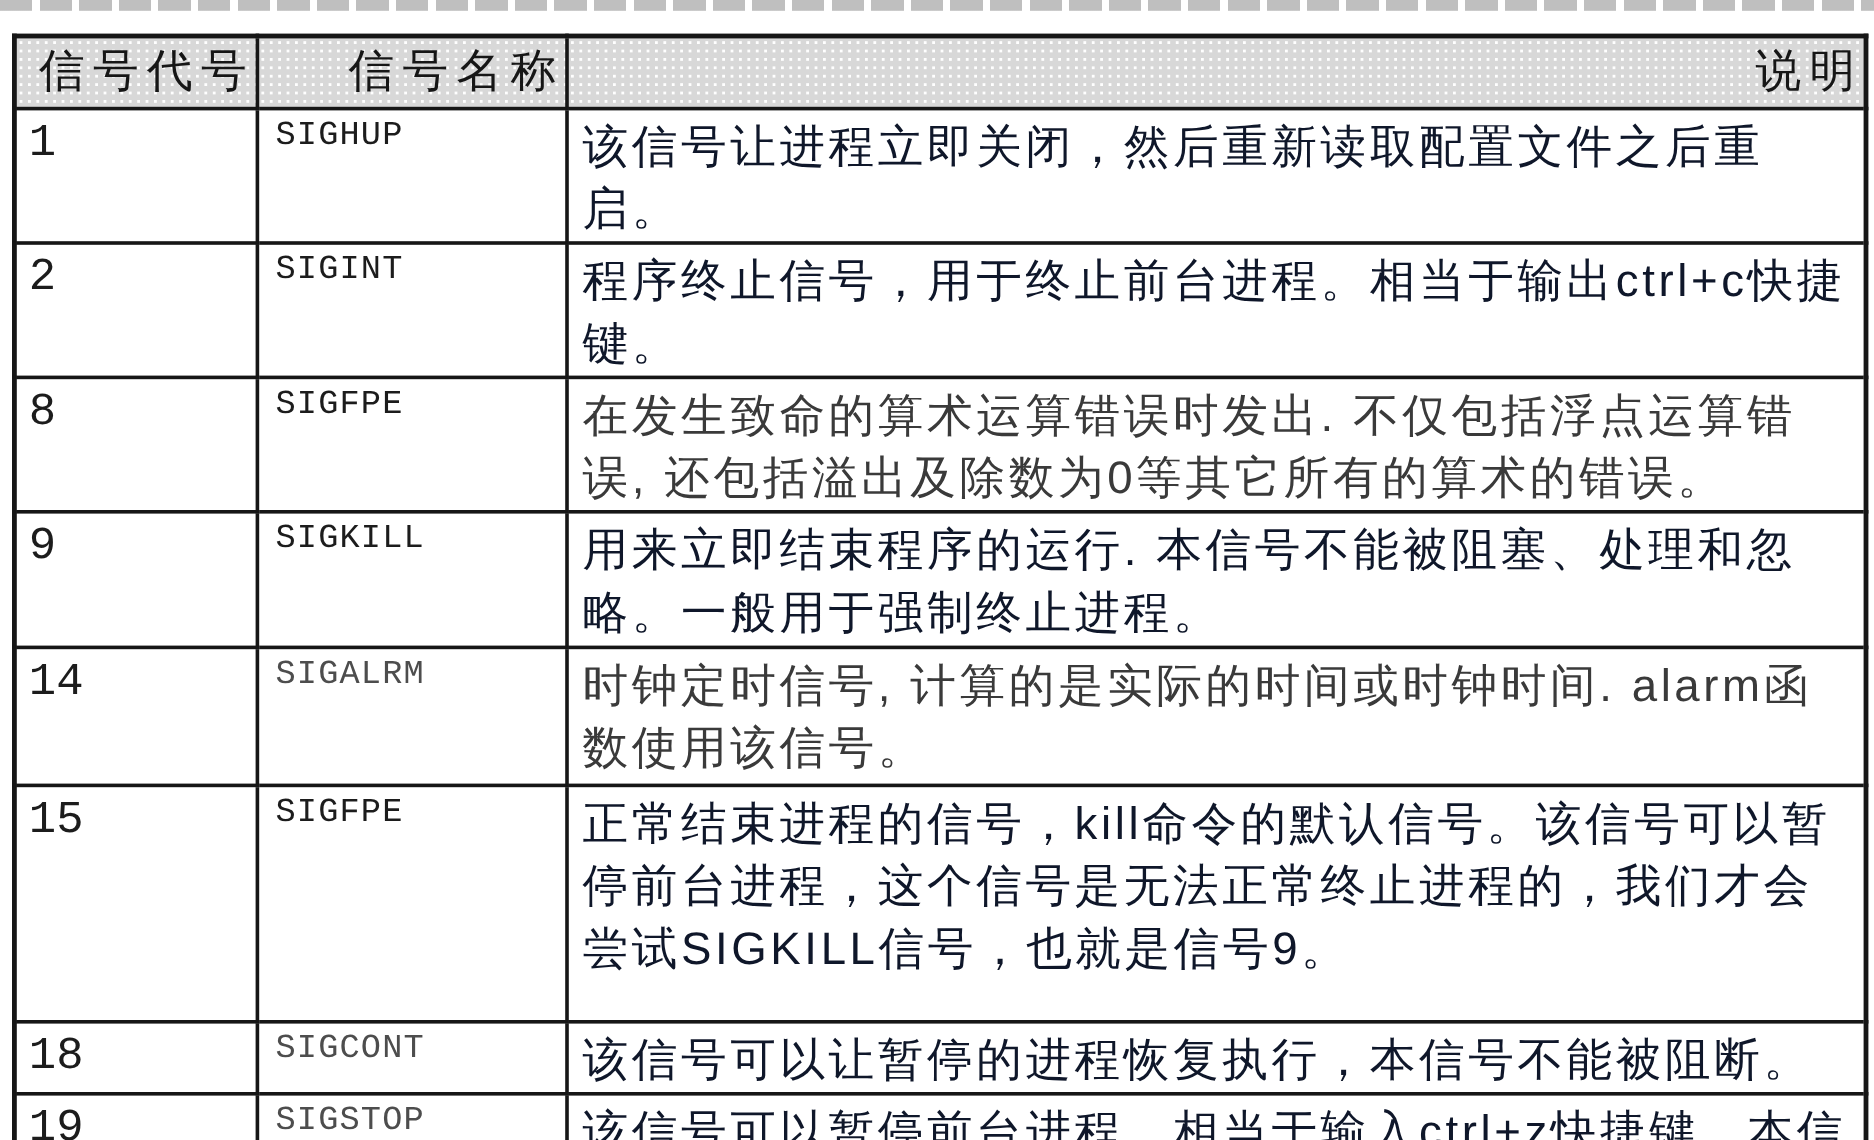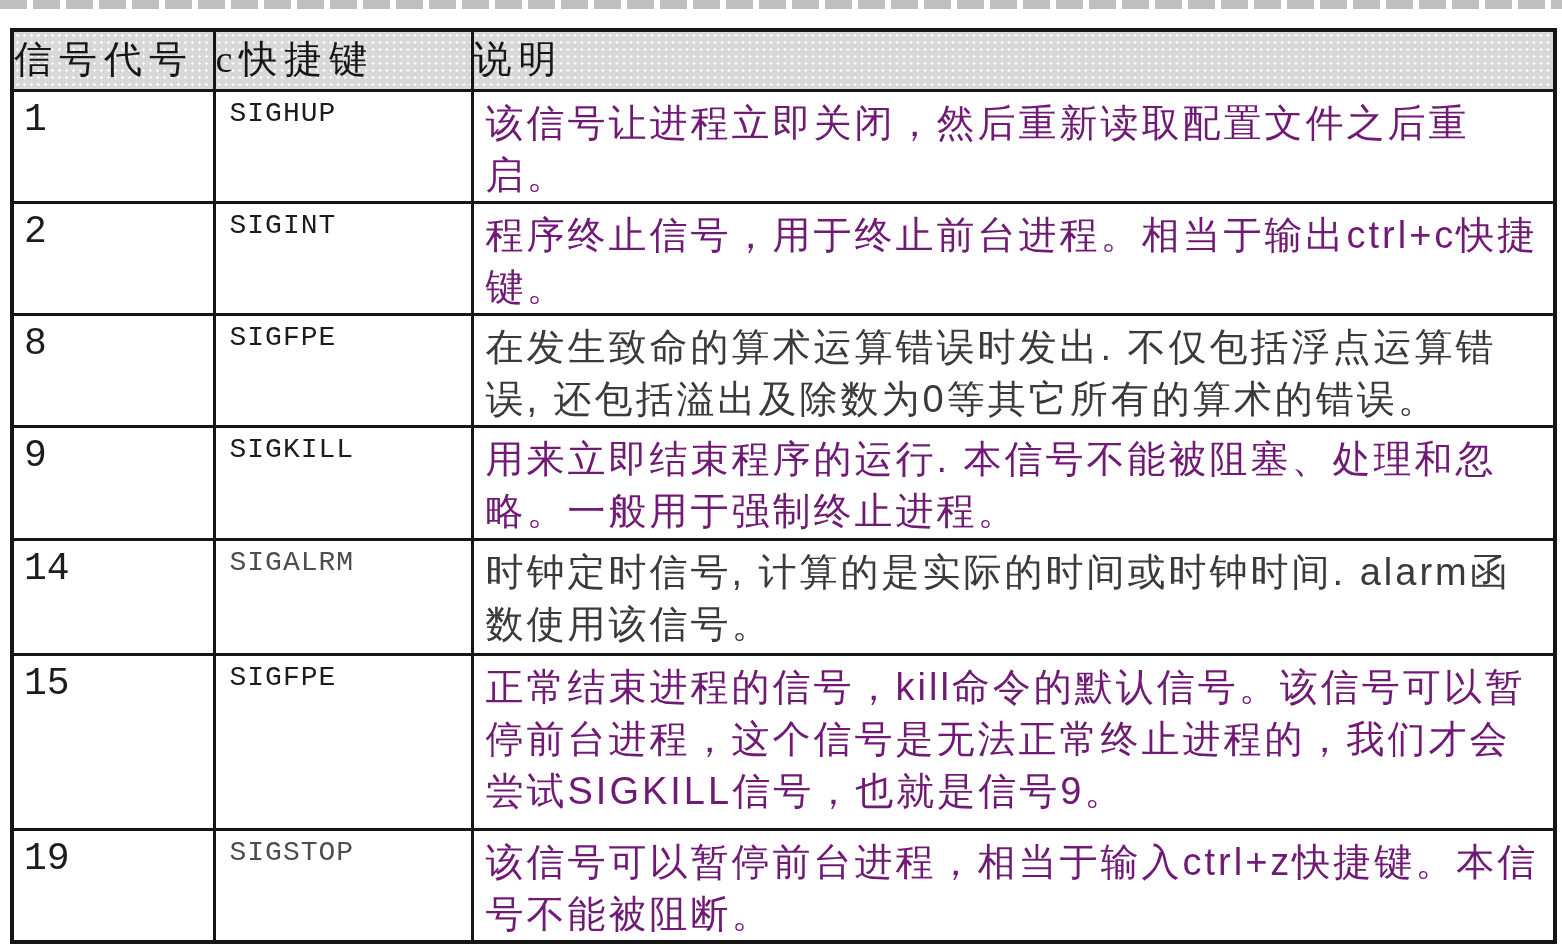--- a/index.html
+++ b/index.html
@@ -42,21 +42,21 @@
   col.c-desc { width: 1083px; }
 
   th, td {
     border: 3px solid #161616;
     vertical-align: top;
     box-sizing: border-box;
   }
   thead th {
     height: 42px;
     vertical-align: middle;
-    text-align: left;
+    text-align: right;
     font-size: 38px;
     font-weight: normal;
     letter-spacing: 7px;
     color: #161616;
     background-color: #d8d8d8;
     background-image: radial-gradient(#ffffff 1.2px, rgba(255,255,255,0) 1.2px);
     background-size: 7px 7px;
     padding: 2px 0 4px 0;
     margin-top: 23px;
   }
@@ -71,31 +71,31 @@
     font-size: 28px;
     color: #1c1c1c;
     padding: 6px 4px 0 14px;
     letter-spacing: 1px;
   }
   td.desc {
     
     font-family: "Liberation Sans", serif;
     font-size: 38px;
     line-height: 52px;
-    color: #701a75;
+    color: #0f172a;
     letter-spacing: 3px;
     padding: 5px 6px 0 12px;
   }
   
   tbody tr:nth-child(1) { height: 56px;  }
   tbody tr:nth-child(2) { height: 100px; }
   tbody tr:nth-child(3) { height: 112px; }
   tbody tr:nth-child(4) { height: 113px; }
   tbody tr:nth-child(5) { height: 115px; }
-  tbody tr:nth-child(6) { height: 175px; }
+  tbody tr:nth-child(6) { height: 197px; }
   tbody tr:nth-child(7) { height: 60px;  }
   tbody tr:nth-child(8) { height: 114px; }
 
   
   .muted       { color: #4d4d4d !important; margin-top: 31px; }
   .soft        { color: #3a3a3a !important; margin-top: 21px; }
 </style>
 </head>
 <body>
 
@@ -105,21 +105,21 @@
 
   <table class="signals">
     <colgroup>
       <col class="c-code">
       <col class="c-name">
       <col class="c-desc">
     </colgroup>
     <thead>
       <tr>
         <th>信号代号</th>
-        <th>c快捷键</th>
+        <th>信号名称</th>
         <th>说明</th>
       </tr>
     </thead>
     <tbody>
       <tr>
         <td class="code">1</td>
         <td class="name">SIGHUP</td>
         <td class="desc">该信号让进程立即关闭，然后重新读取配置文件之后重启。</td>
       </tr>
       <tr>
@@ -141,20 +141,25 @@
         <td class="code">14</td>
         <td class="name muted">SIGALRM</td>
         <td class="desc soft">时钟定时信号, 计算的是实际的时间或时钟时间. alarm函数使用该信号。</td>
       </tr>
       <tr>
         <td class="code">15</td>
         <td class="name">SIGFPE</td>
         <td class="desc">正常结束进程的信号，kill命令的默认信号。该信号可以暂停前台进程，这个信号是无法正常终止进程的，我们才会尝试SIGKILL信号，也就是信号9。</td>
       </tr>
       <tr>
+        <td class="code">18</td>
+        <td class="name muted">SIGCONT</td>
+        <td class="desc">该信号可以让暂停的进程恢复执行，本信号不能被阻断。</td>
+      </tr>
+      <tr>
         <td class="code">19</td>
         <td class="name muted">SIGSTOP</td>
         <td class="desc">该信号可以暂停前台进程，相当于输入ctrl+z快捷键。本信号不能被阻断。</td>
       </tr>
     </tbody>
   </table>
 
 </div>
 
 </body></html>

